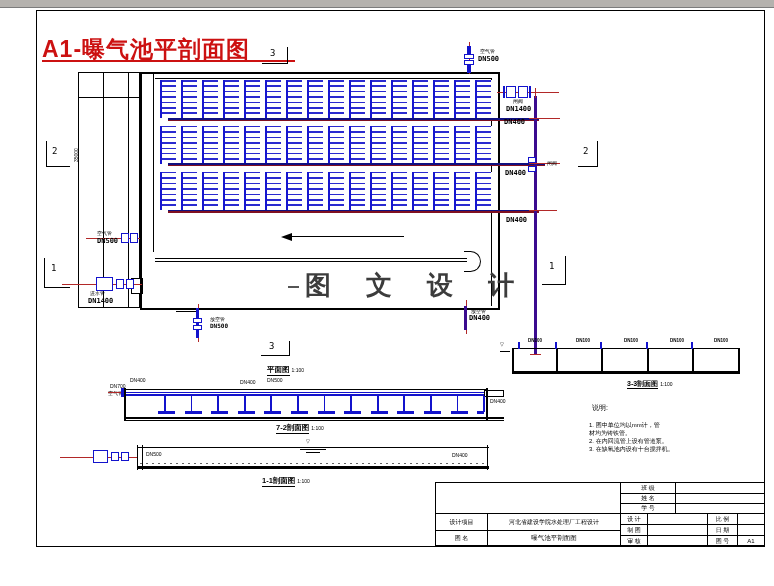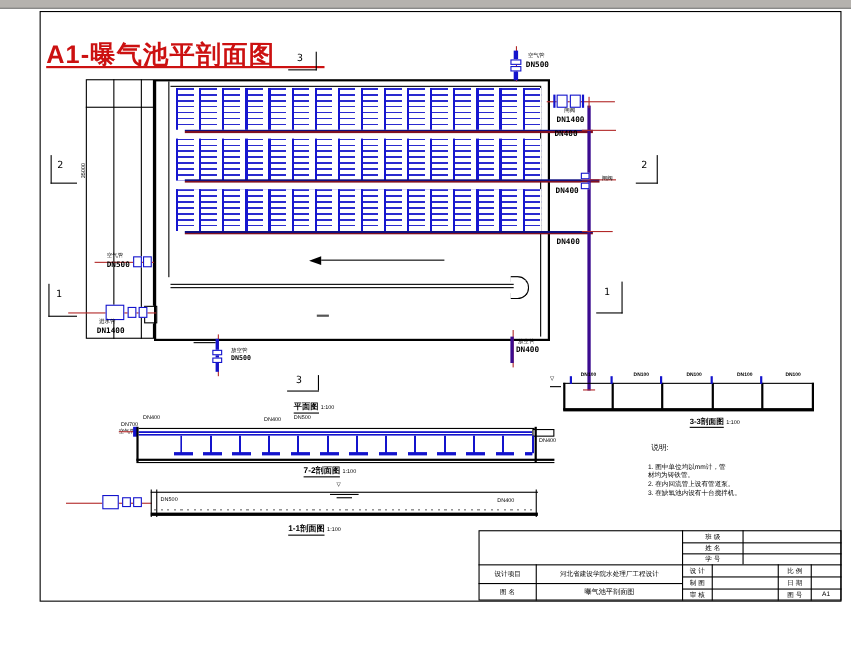--- a/index.html
+++ b/index.html
@@ -68,20 +68,21 @@
   <div class="mani" style="left:168px;top:210px;width:371px;"></div>
 
   <div class="l" style="left:292px;top:236px;width:112px;height:1.2px;"></div>
   <div class="arrowhead" style="left:281px;top:233px;"></div>
 
   <div class="l" style="left:155px;top:258px;width:312px;height:1px;"></div>
   <div class="l" style="left:155px;top:261px;width:312px;height:1px;"></div>
   <div class="arc" style="left:464px;top:251px;width:17px;height:21px;"></div>
 
   <div class="l" style="left:288px;top:286px;width:11px;height:2px;background:#555;"></div>
+  <div class="wm" style="left:305px;top:268px;">图 文 设 计</div>
 
   <div class="r" style="left:469px;top:42px;width:1px;height:32px;"></div>
   <div class="bl" style="left:467px;top:46px;width:4px;height:8px;"></div>
   <div class="v" style="left:464px;top:54px;width:10px;height:5px;"></div>
   <div class="v" style="left:464px;top:60px;width:10px;height:5px;"></div>
   <div class="bl" style="left:467px;top:65px;width:4px;height:8px;"></div>
   <div class="t s5" style="left:480px;top:49px;">空气管</div>
   <div class="t s7" style="left:478px;top:56px;">DN500</div>
 
   <div class="r" style="left:497px;top:92px;width:62px;height:1px;"></div>

